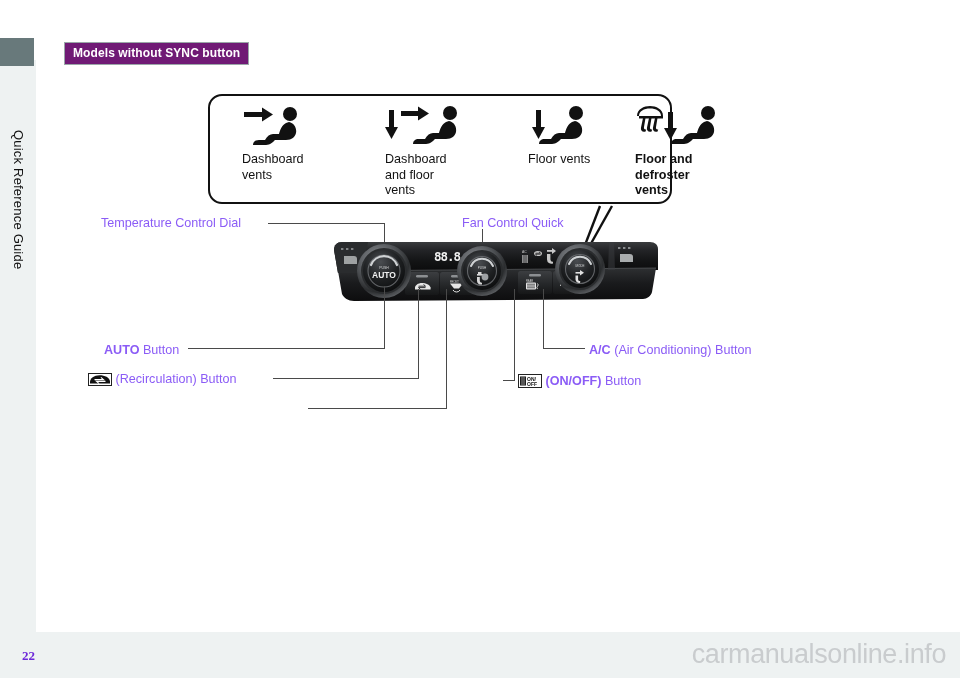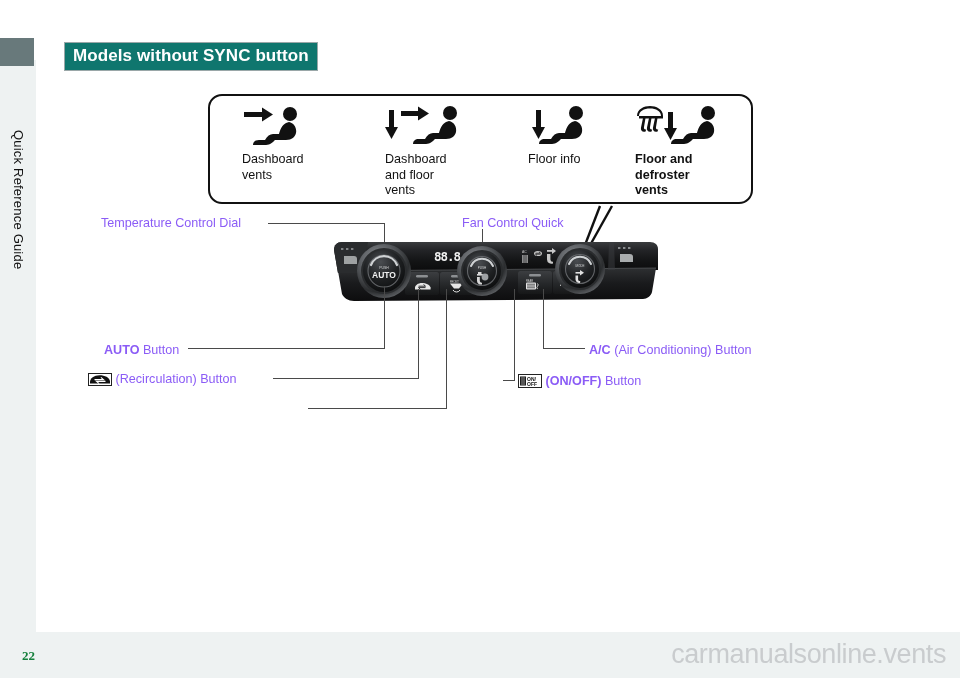--- a/index.html
+++ b/index.html
@@ -66,53 +66,53 @@
     width: 960px;
     height: 46px;
     background: #eef2f2;
   }
   .page-num {
     position: absolute;
     left: 22px;
     bottom: 14px;
     font-size: 13px;
     font-weight: bold;
-    color: #15803d;
+    color: #6d28d9;
     font-family: "Liberation Serif", serif;
   }
   .watermark {
     position: absolute;
     right: 14px;
     bottom: 8px;
     font-size: 27px;
     color: #c9ccce;
     letter-spacing: -0.4px;
     font-family: "Liberation Sans", sans-serif;
   }
 
   
   .models-chip {
     position: absolute;
     left: 64px;
     top: 42px;
-    background: #0f766e;
+    background: #701a75;
     color: #ffffff;
-    font-size: 17px;
+    font-size: 12px;
     font-weight: bold;
     padding: 3px 8px 4px 8px;
     border: 1px solid #9aa7a8;
     letter-spacing: 0.1px;
   }
 
   
   .vent-box {
     position: absolute;
     left: 208px;
     top: 94px;
-    width: 545px;
+    width: 464px;
     height: 110px;
     border: 2.5px solid #111;
     border-radius: 14px;
     background: #ffffff;
     box-sizing: border-box;
   }
   .vent-col {
     position: absolute;
     top: 10px;
   }
@@ -227,21 +227,21 @@
           <g fill="#111">
 
             <rect x="8" y="4" width="5" height="19"></rect>
             <polygon points="4,21 17,21 10.5,33"></polygon>
 
             <circle cx="48" cy="7" r="7"></circle>
             <path d="M44 16 C40 18 38 23 37 27 L31 27 C28 27 25 29 23 33 L17 33 C13 33 11 35 11 38 L24 38 C28 38 31 35 33 33 L44 33 C50 33 53 30 54 26 C55 21 52 16 47 15 Z"></path>
           </g>
         </svg>
       </div>
-      <div class="vent-caption">Floor info</div>
+      <div class="vent-caption">Floor vents</div>
     </div>
 
     <div class="vent-col" style="left:425px;font-weight:bold;">
       <div class="vent-icon">
         <svg width="88" height="40" viewBox="0 0 88 40">
           <g fill="#111">
 
             <path d="M2 10 C2 3 9 0 15 0 C21 0 28 3 28 10 L26 10 C26 5 21 2.5 15 2.5 C9 2.5 4 5 4 10 Z"></path>
             <path d="M4 10 L28 10 L28 12.5 L4 12.5 Z"></path>
 
@@ -472,15 +472,15 @@
         <path d="M1.8 3 h4.4 M1.8 5 h4.4 M1.8 7 h4.4 M1.8 9 h4.4" stroke="#fff" stroke-width="0.6"></path>
         <text x="8" y="6" font-family="&quot;Liberation Sans&quot;, sans-serif" font-size="5" font-weight="bold" fill="#111">ON/</text>
         <text x="8" y="11" font-family="&quot;Liberation Sans&quot;, sans-serif" font-size="5" font-weight="bold" fill="#111">OFF</text>
       </svg>
     </span>
     <b>(ON/OFF)</b><span> Button</span>
   </div>
 
   <div class="bottom-bar"></div>
   <div class="page-num">22</div>
-  <div class="watermark">carmanualsonline.vents</div>
+  <div class="watermark">carmanualsonline.info</div>
 
 </div>
 
 </body></html>

